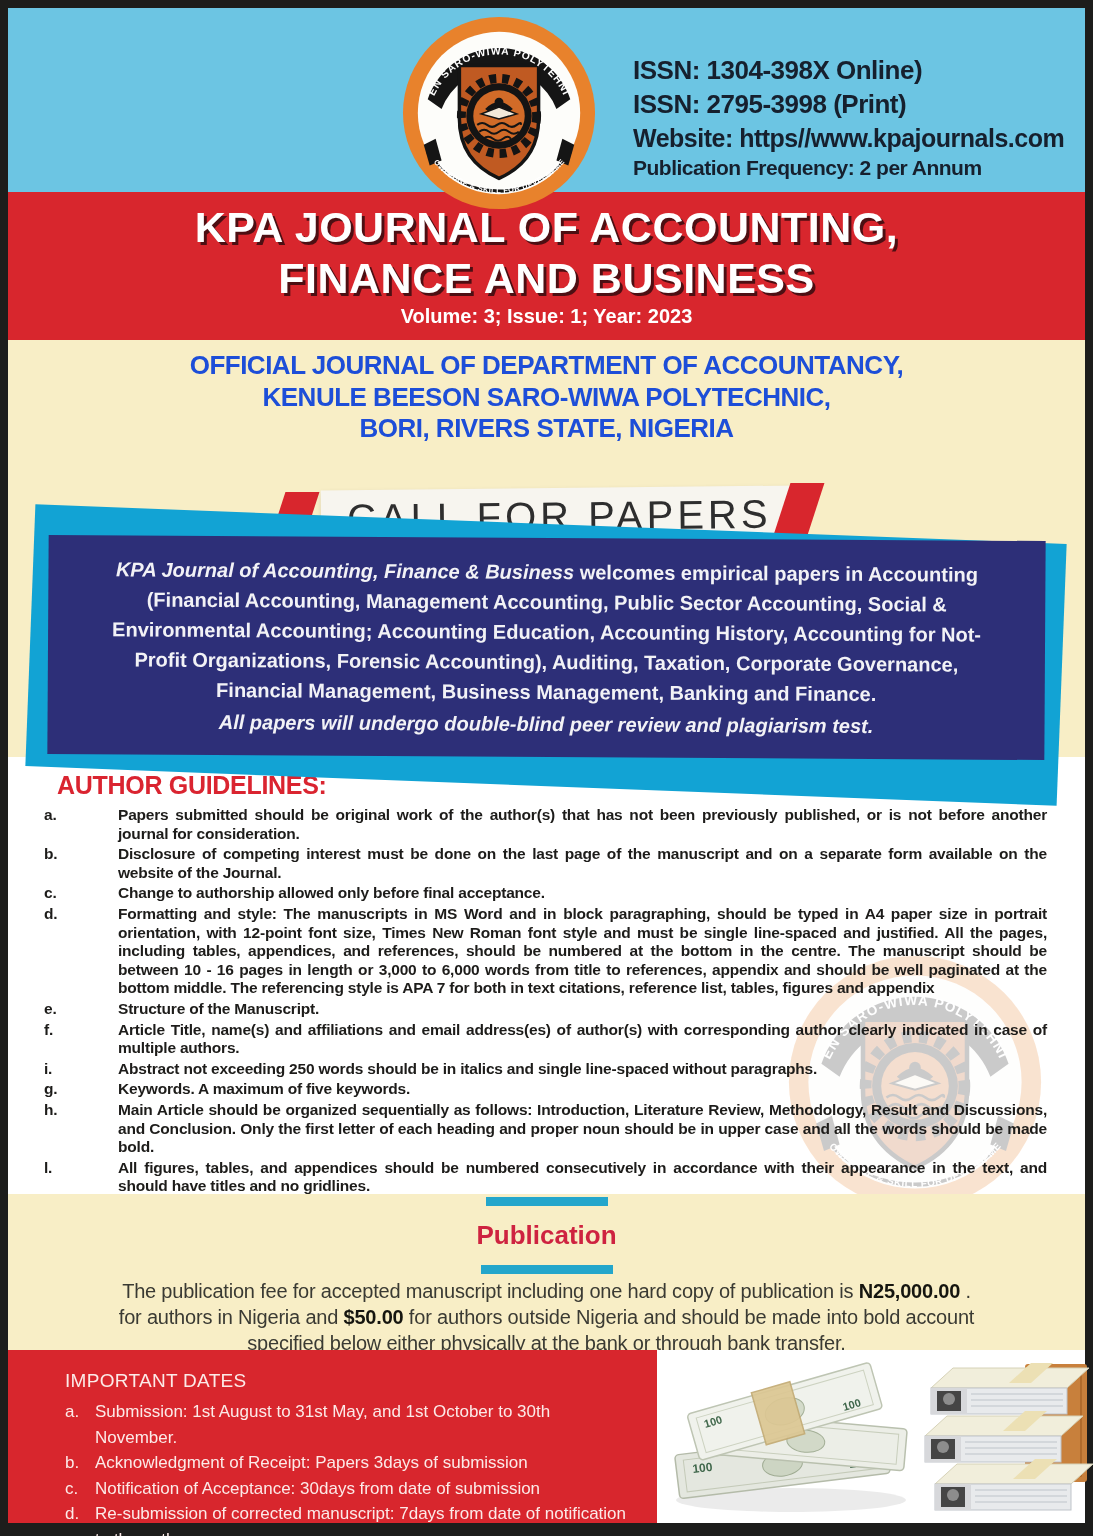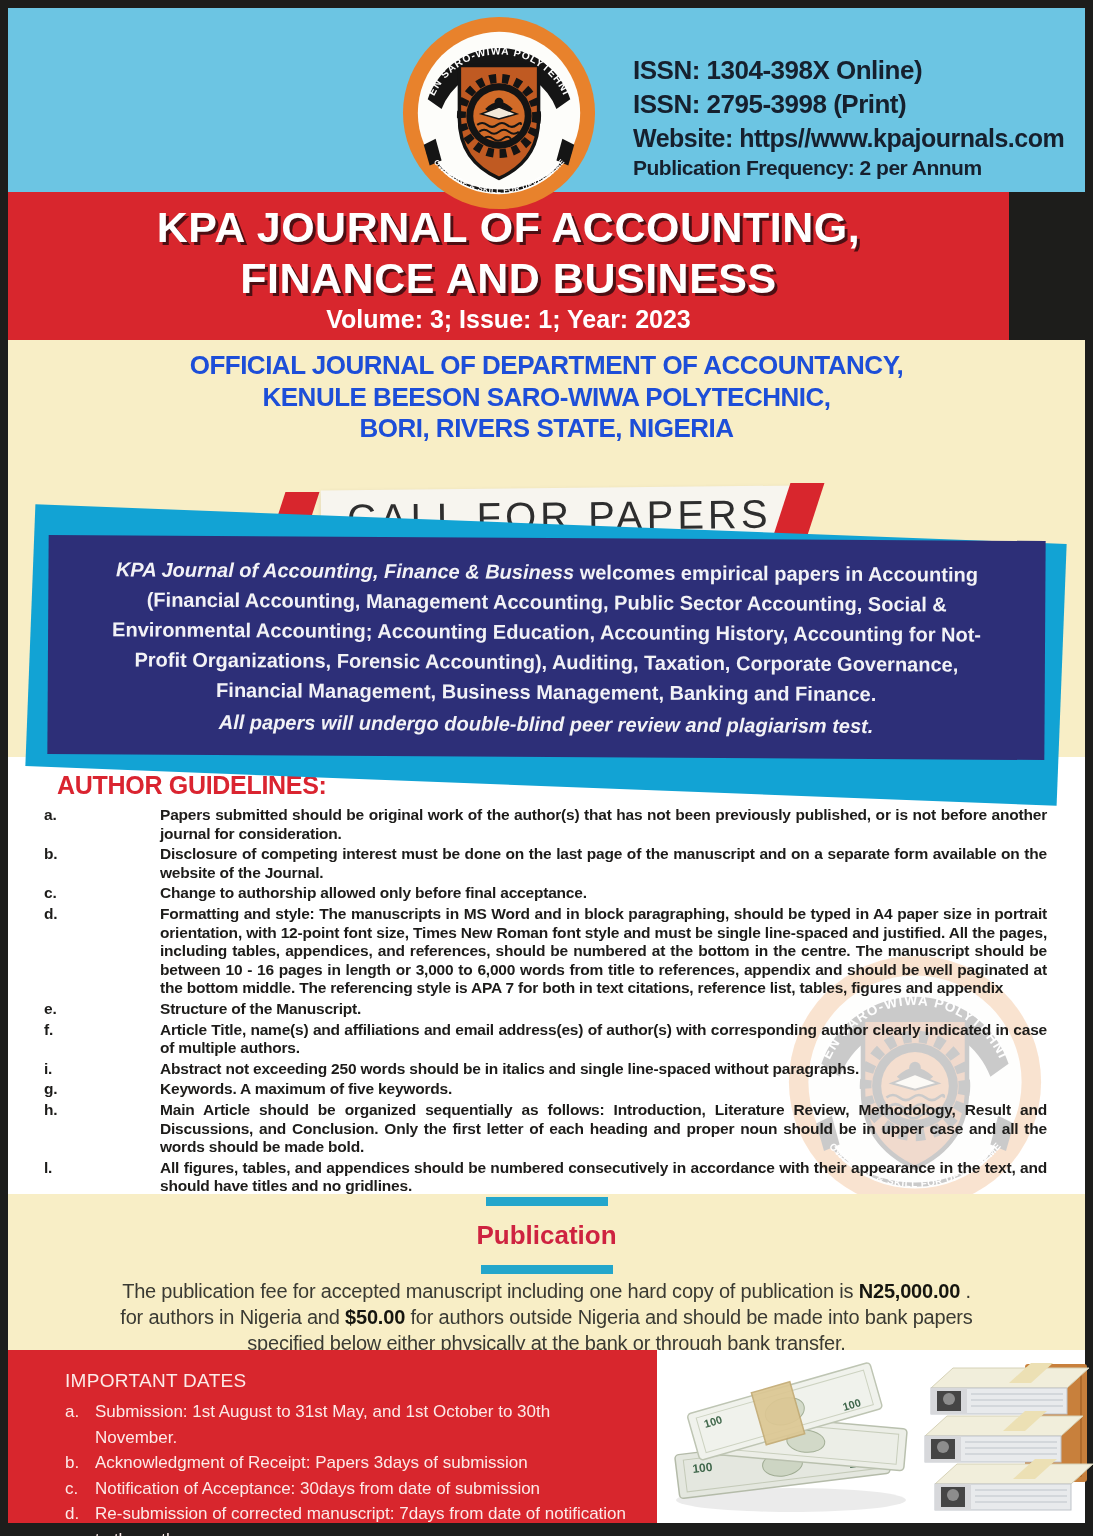--- a/index.html
+++ b/index.html
@@ -8,24 +8,24 @@
 
   
   .header { position:absolute; left:8px; top:8px; width:1077px; height:184px; background:#6cc5e3; }
   .logo { position:absolute; left:400px; top:14px; width:198px; height:198px; z-index:6; }
   .header-info { position:absolute; left:625px; top:46px; color:#16202e; font-weight:bold; line-height:1.3; letter-spacing:-0.5px; }
   .hi-issn { font-size:26px; }
   .hi-web  { font-size:25px; }
   .hi-freq { font-size:21px; }
 
   
-  .redband { position:absolute; left:8px; top:192px; width:1001px; height:148px; background:#d8262d; text-align:center; z-index:2; }
+  .redband { position:absolute; left:8px; top:192px; width:1077px; height:148px; background:#d8262d; text-align:center; z-index:2; }
   .mast-title { font-size:43px; font-weight:bold; color:#ffffff; letter-spacing:0.5px;
                 text-shadow:3px 3px 0 rgba(42,10,12,0.8); line-height:1.18; padding-top:10px; }
-  .mast-sub { font-size:25px; font-weight:bold; color:#ffffff; margin-top:2px; }
+  .mast-sub { font-size:20px; font-weight:bold; color:#ffffff; margin-top:2px; }
 
   
   .cream-main { position:absolute; left:8px; top:340px; width:1077px; height:417px; background:#f8eec6; z-index:1; }
   .org-lines { text-align:center; padding-top:10px; color:#1d4ed8; font-weight:bold; font-size:26px; line-height:1.22; letter-spacing:-0.5px; }
   .cfp-wrap { position:absolute; left:0; top:148px; width:100%; text-align:center; z-index:5; }
   .cfp-banner { display:inline-flex; align-items:center; gap:10px; }
   .cfp-slash { width:34px; height:52px; background:#d8262d; transform:skewX(-18deg); }
   .cfp-box { background:#f7f5ef; box-shadow:0 2px 5px rgba(0,0,0,0.12); transform:rotate(-0.6deg);
              padding:6px 26px 8px 26px; }
   .cfp-text { font-size:40px; font-weight:300; letter-spacing:4px; color:#2e2e2e; font-family:"Liberation Sans", sans-serif; }
@@ -40,21 +40,21 @@
   .scope-foot { color:#f2f2f6; font-size:20px; font-weight:bold; font-style:italic; text-align:center; line-height:1.5; margin-top:2px; }
 
   
   .white-section { position:absolute; left:8px; top:757px; width:1077px; height:437px; background:#ffffff; z-index:2; }
   .watermark { position:absolute; right:40px; top:195px; width:260px; height:260px; opacity:0.22; z-index:0; }
   .ag-heading { position:relative; z-index:1; color:#da2430; font-weight:bold; font-size:25px; padding:14px 0 4px 49px; letter-spacing:-0.3px; }
   .ag-list { position:relative; z-index:1; padding:2px 38px 0 30px; }
   .ag-row { display:grid; grid-template-columns:80px 1fr; color:#1d1c1a; font-weight:bold;
             font-size:15.5px; line-height:1.2; letter-spacing:-0.2px; margin-bottom:2px; }
   .ag-label { padding-left:6px; }
-  .ag-text { text-align:justify;margin-left:42px; }
+  .ag-text { text-align:justify; }
 
   
   .pub-section { position:absolute; left:8px; top:1194px; width:1077px; height:156px; background:#f8eec6; z-index:2; text-align:center; }
   .pub-head-row { display:flex; align-items:center; justify-content:center; padding-top:3px; gap:14px;flex-direction:column; }
   .pub-bar { height:9px; background:#24a6cb; }
   .pub-bar.l { width:122px; } .pub-bar.r { width:132px; }
   .pub-heading { color:#ce2340; font-size:26px; font-weight:bold; }
   .pub-body { margin-top:4px; font-size:20px; color:#3a3a33; line-height:1.3; letter-spacing:-0.2px; }
   .pub-body b { color:#15150f; }
 
@@ -206,21 +206,21 @@
   </div>
 
   <div class="pub-section">
     <div class="pub-head-row">
       <div class="pub-bar l"></div>
       <div class="pub-heading">Publication</div>
       <div class="pub-bar r"></div>
     </div>
     <div class="pub-body">
       <div><span>The publication fee for accepted manuscript including one hard copy of publication is </span><b>N25,000.00</b><span> .</span></div>
-      <div><span>for authors in Nigeria and </span><b>$50.00</b><span> for authors outside Nigeria and should be made into bank papers</span></div>
+      <div><span>for authors in Nigeria and </span><b>$50.00</b><span> for authors outside Nigeria and should be made into bold account</span></div>
       <div>specified  below either physically at the bank or through bank transfer.</div>
       <div>Account name: KPA Journal of Accounting, Finance and Business.</div>
     </div>
   </div>
 
   <div class="bottom-row">
     <div class="dates-box">
       <div class="dates-title">IMPORTANT DATES</div>
       <div class="dates-list">
 

